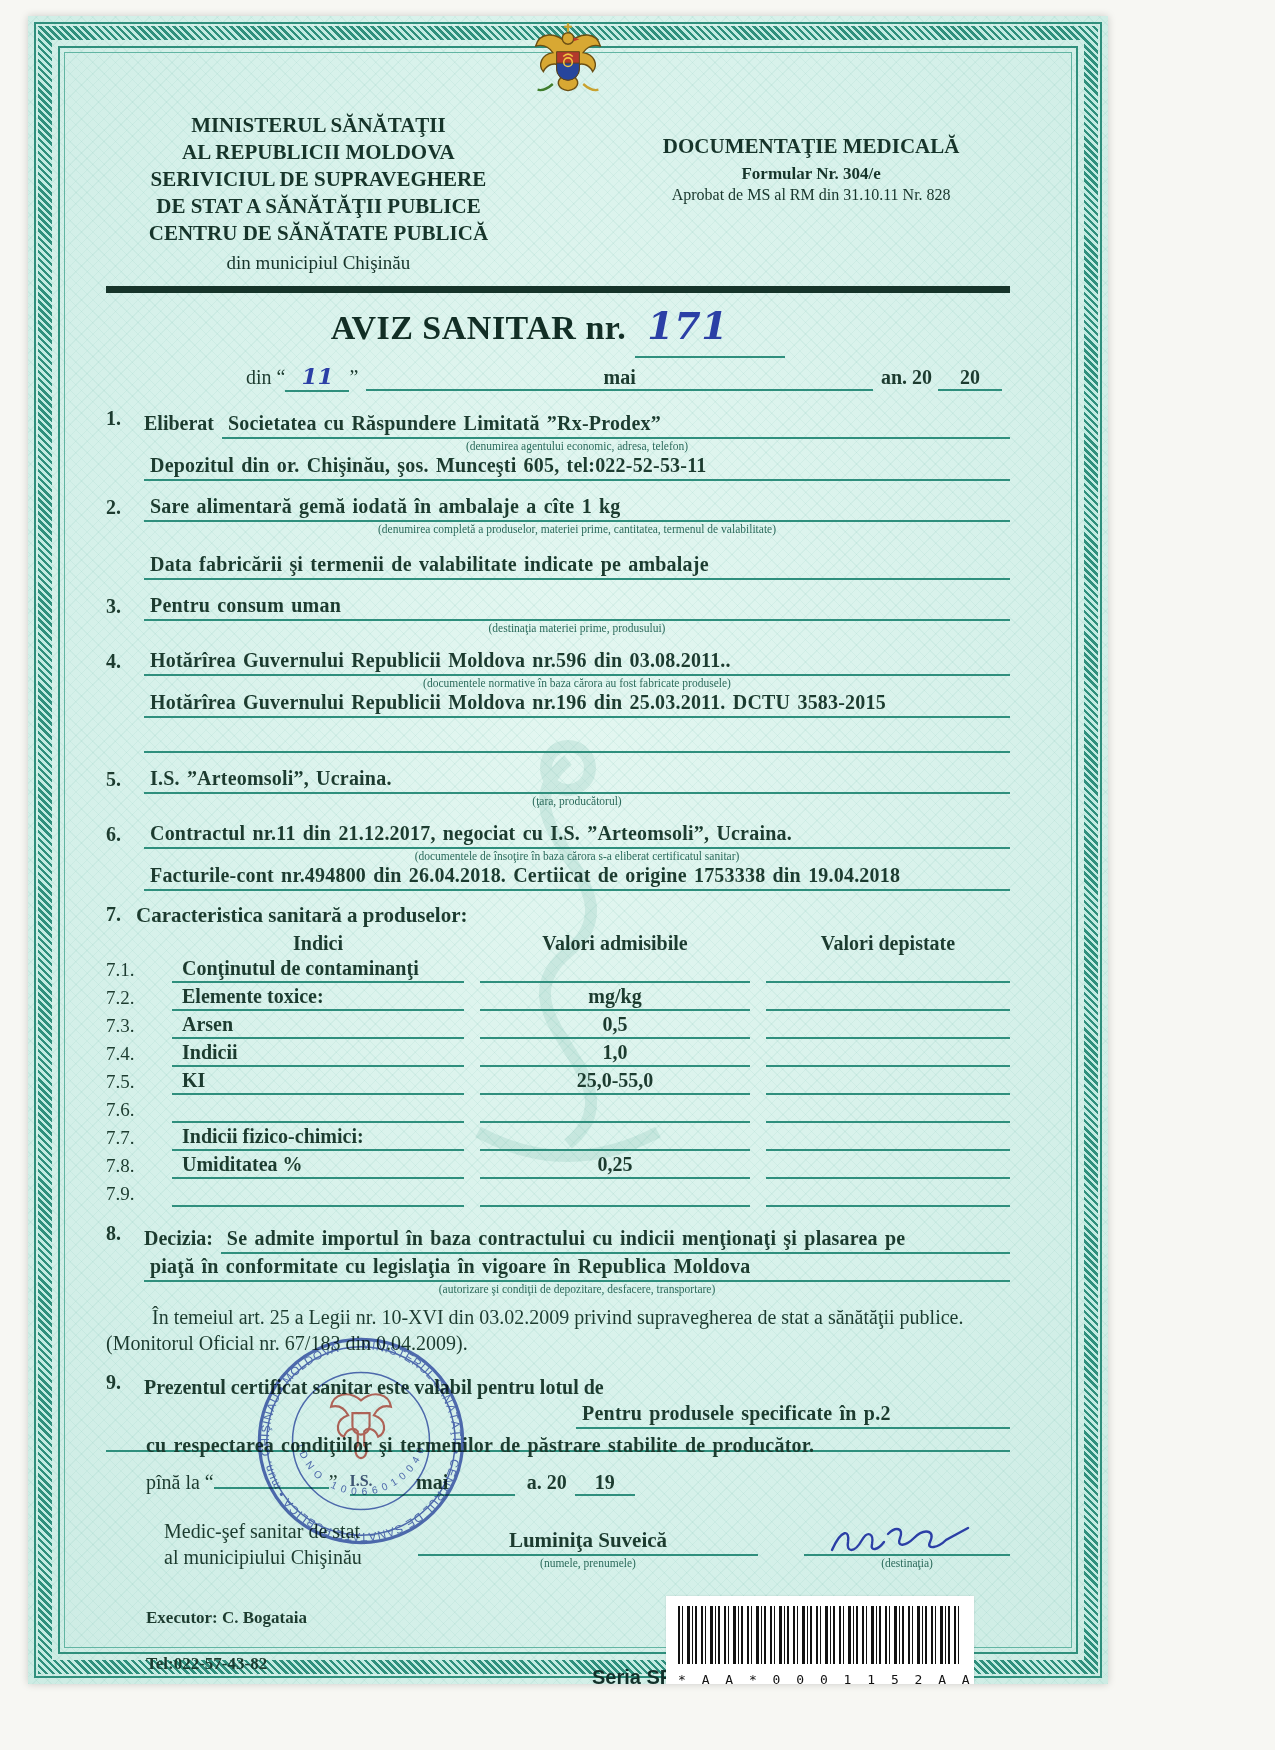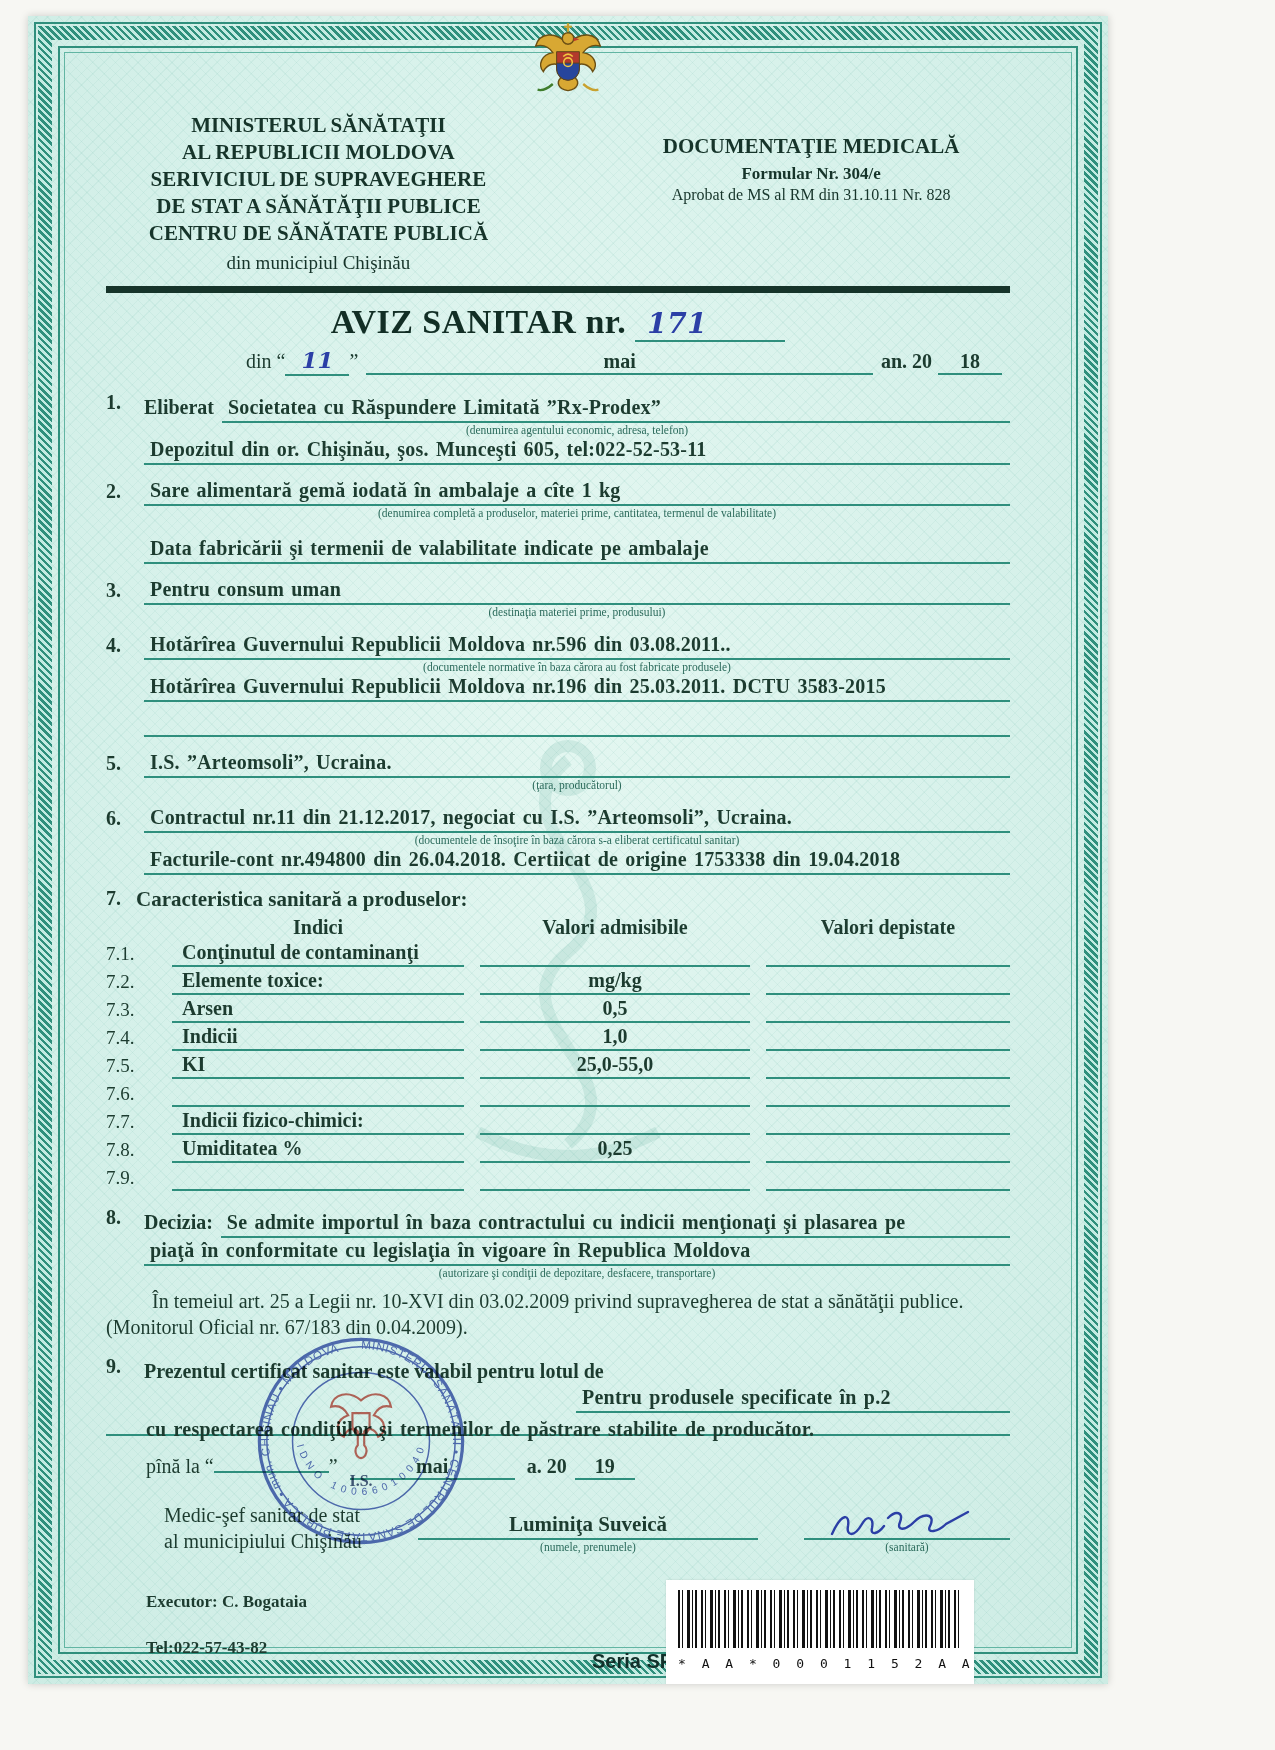--- a/index.html
+++ b/index.html
@@ -42,21 +42,21 @@
   .hdr-left{width:47%;text-align:center;font-weight:bold;font-size:21px;line-height:27px;color:var(--ink2);}
   .hdr-sub{font-weight:normal;font-size:19px;margin-top:2px;}
   .hdr-right{margin-left:auto;width:44%;text-align:center;padding-top:22px;color:var(--ink2);}
   .doc-type{font-weight:bold;font-size:21px;}
   .doc-form{font-weight:bold;font-size:17px;margin-top:5px;}
   .doc-approved{font-weight:normal;font-size:16px;margin-top:2px;}
   .hrule{margin-top:10px;border-top:5px solid var(--ink2);border-bottom:2px solid var(--ink2);height:6px;}
 
   .title-row{text-align:center;margin-top:10px;font-size:34px;font-weight:bold;letter-spacing:.5px;color:#122e25;}
   .hand{font-family:"DejaVu Serif",serif;font-style:italic;color:var(--hand);font-weight:bold;}
-  .title-num-cell{display:inline-block;min-width:150px;border-bottom:2px solid var(--line);text-align:left;padding:0 0 0 12px;font-size:28px;}
+  .title-num-cell{display:inline-block;min-width:150px;border-bottom:2px solid var(--line);text-align:left;padding:0 0 8px 12px;font-size:38px;}
 
   .date-row{display:flex;align-items:baseline;margin:4px 8px 0 140px;font-size:20px;}
   .dr-day{border-bottom:2px solid var(--line);min-width:64px;text-align:center;font-size:23px;}
   .dr-month{flex:1;border-bottom:2px solid var(--line);text-align:center;font-weight:bold;margin:0 8px;}
   .dr-ylabel{font-weight:bold;white-space:nowrap;}
   .dr-year{width:64px;border-bottom:2px solid var(--line);text-align:center;font-weight:bold;margin-left:6px;}
 
   .item{display:flex;margin-top:13px;}
   .inum{width:38px;flex:0 0 38px;font-weight:bold;font-size:20px;padding-top:2px;}
   .ibody{flex:1;min-width:0;}
@@ -173,21 +173,21 @@
       <span>AVIZ SANITAR nr.</span>
       <span class="title-num-cell"><span class="hand">171</span></span>
     </div>
 
     <div class="date-row">
       <span>din “</span>
       <span class="dr-day"><span class="hand">11</span></span>
       <span>”</span>
       <span class="dr-month">mai</span>
       <span class="dr-ylabel">an. 20</span>
-      <span class="dr-year">18</span>
+      <span class="dr-year">20</span>
     </div>
 
     <div class="item">
       <span class="inum">1.</span>
       <div class="ibody">
         <div class="frow">
           <span class="flabel">Eliberat</span>
           <span class="fcell">
               <span class="fval">Societatea cu Răspundere Limitată ”Rx-Prodex”</span>
             </span>
@@ -395,21 +395,21 @@
       <div class="namecell">
         <div class="nline">Luminiţa Suveică</div>
         <div class="cap">(numele, prenumele)</div>
       </div>
       <div class="sigcell">
         <div class="sigline">
           <svg width="160" height="44" viewBox="0 0 160 44">
             <path d="M10 32 C20 10 28 12 26 24 C24 34 32 36 40 22 C46 12 52 16 50 26 C48 34 56 32 62 24 M66 16 C74 8 82 10 78 20 C74 30 84 28 92 20 C102 10 114 12 108 24 C104 32 116 30 124 22 L146 10" stroke="#2b3fa6" stroke-width="2.4" fill="none" stroke-linecap="round"></path>
           </svg>
         </div>
-        <div class="cap">(sanitară)</div>
+        <div class="cap">(destinaţia)</div>
       </div>
     </div>
 
     <div class="footer">
       <div class="executor">Executor: C. Bogataia</div>
       <div class="tel">Tel:022-57-43-82</div>
       <div class="seria">Seria SP</div>
       <div class="barcode">
         <div class="bars"></div>
         <div class="bartext">* A A * 0 0 0 1 1 5 2 A A</div>

